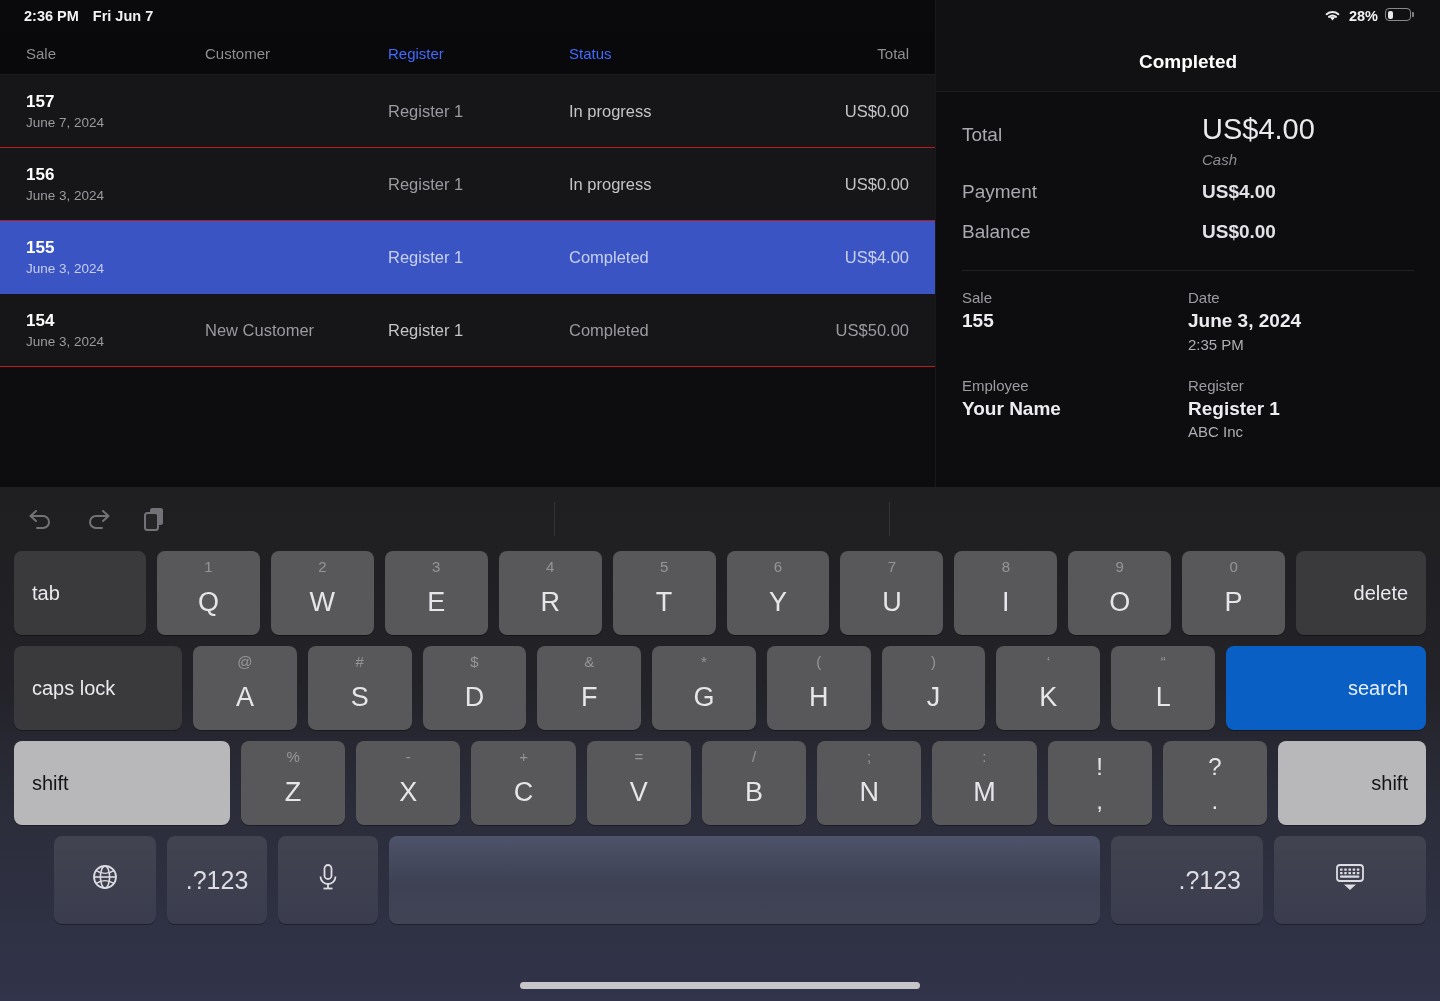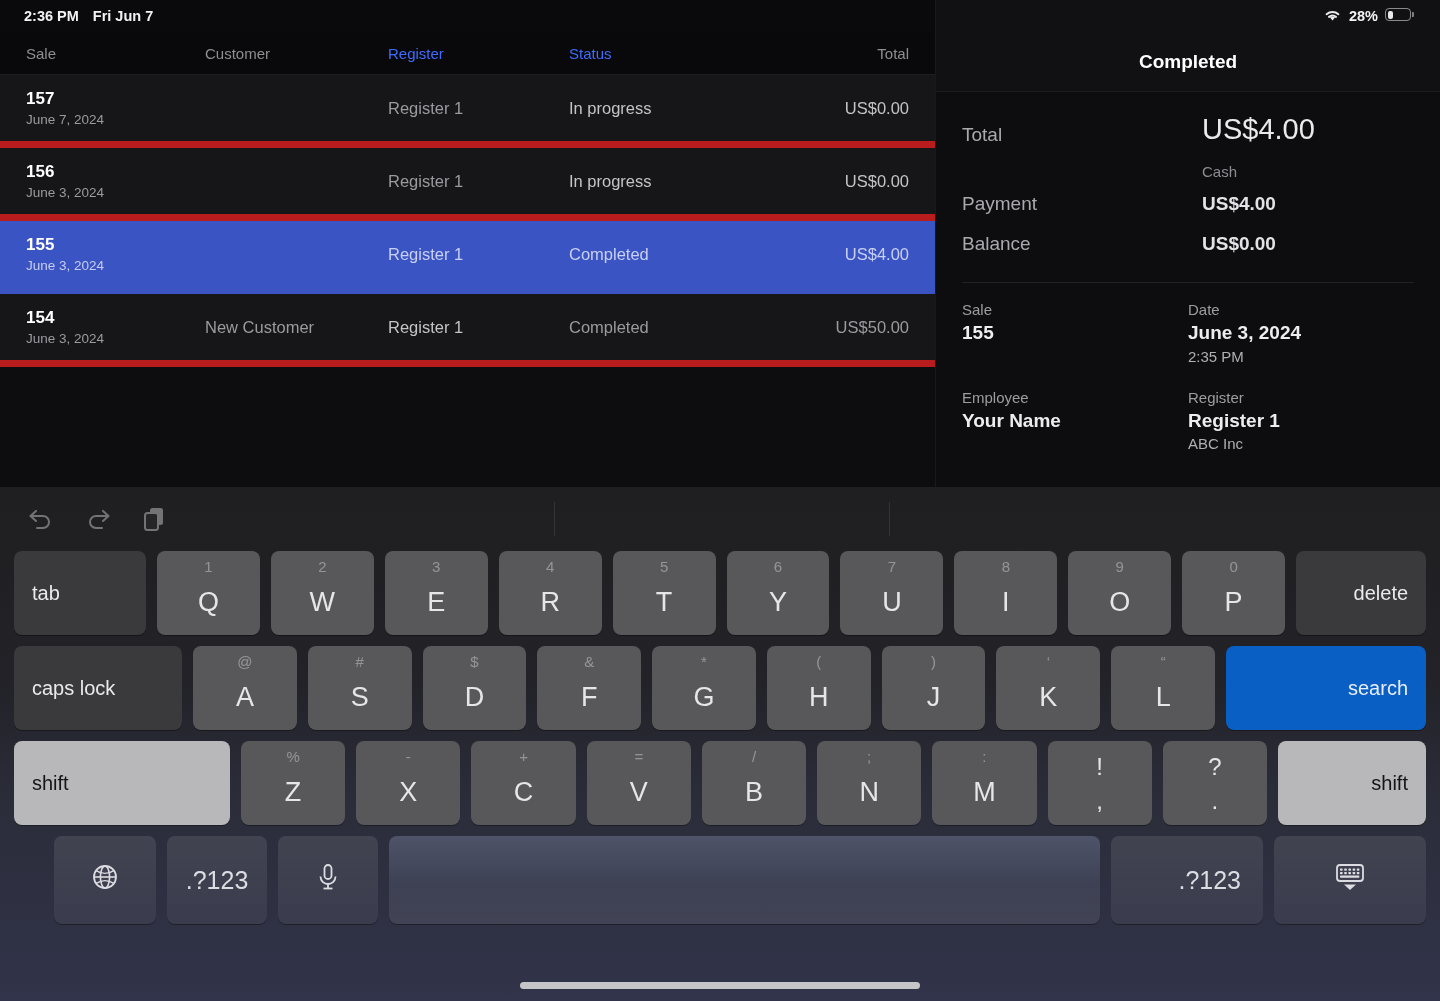--- a/index.html
+++ b/index.html
@@ -61,21 +61,21 @@
   .sf-placeholder { color:#97979c; font-size:19px; margin-left:-1px; }
   .cancel-btn { color:#3f6bff; font-size:19px; padding:0 14px; flex:0 0 auto; }
 
   .thead {
     height:43px; background:#09090b; display:flex; align-items:center;
     font-size:15px; color:#8e8e93;
     border-bottom:1px solid #1d1d20;
   }
   .row {
     height:73px; display:flex; align-items:center;
-    border-bottom:7px solid #b91c1c; background:#161618;
+    border-bottom:1px solid #b91c1c; background:#161618;
   }
   .row.selected { background:#3a54c4; border-bottom-color:#3a54c4; }
   .row.alt { background:#161618; }
 
   .c-sale { width:205px; padding-left:26px; }
   .c-cust { width:183px; }
   .c-reg  { width:181px; }
   .c-stat { width:265px; }
   .c-tot  { flex:1; text-align:right; padding-right:26px; }
 
@@ -96,21 +96,21 @@
     height:92px; background:#111113; display:flex; align-items:flex-end;
     justify-content:center; padding-bottom:18px;
     border-bottom:1px solid #1c1c1f;
   }
   .rp-title { color:#fff; font-size:19px; font-weight:700; }
 
   .rp-body { padding: 22px 26px 0 26px; }
   .totline { display:flex; align-items:flex-start; margin-bottom:4px; }
   .totline .lbl { width:240px; color:#a9a9af; font-size:19px; padding-top:10px; }
   .totline .val-big { color:#e9e9ee; font-size:29px; font-weight:500; line-height:1.1; }
-  .totline .val-sub { color:#8c8c92; font-size:15px; margin-top:17px; }
+  .totline .val-sub { color:#8c8c92; font-size:15px; margin-top:5px;font-style:italic; }
   .kvline { display:flex; align-items:center; height:40px; }
   .kvline .lbl { width:240px; color:#a9a9af; font-size:19px; }
   .kvline .val { color:#e2e2e7; font-size:19px; font-weight:600; }
 
   .rp-divider { height:1px; background:#212126; margin: 18px 0 0 0; }
 
   .meta-grid { display:flex; flex-wrap:wrap; padding-top:18px; }
   .meta-cell { width:50%; margin-bottom:24px; }
   .meta-lbl { color:#9c9ca2; font-size:15px; margin-bottom:4px; }
   .meta-val { color:#ececf1; font-size:19px; font-weight:600; line-height:1.2; }

